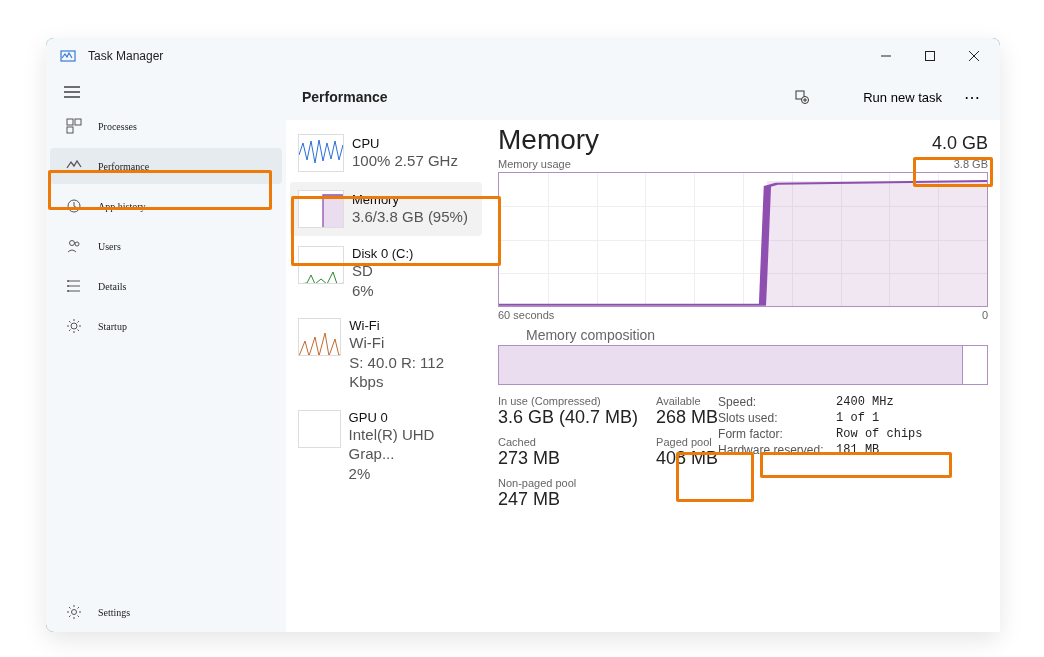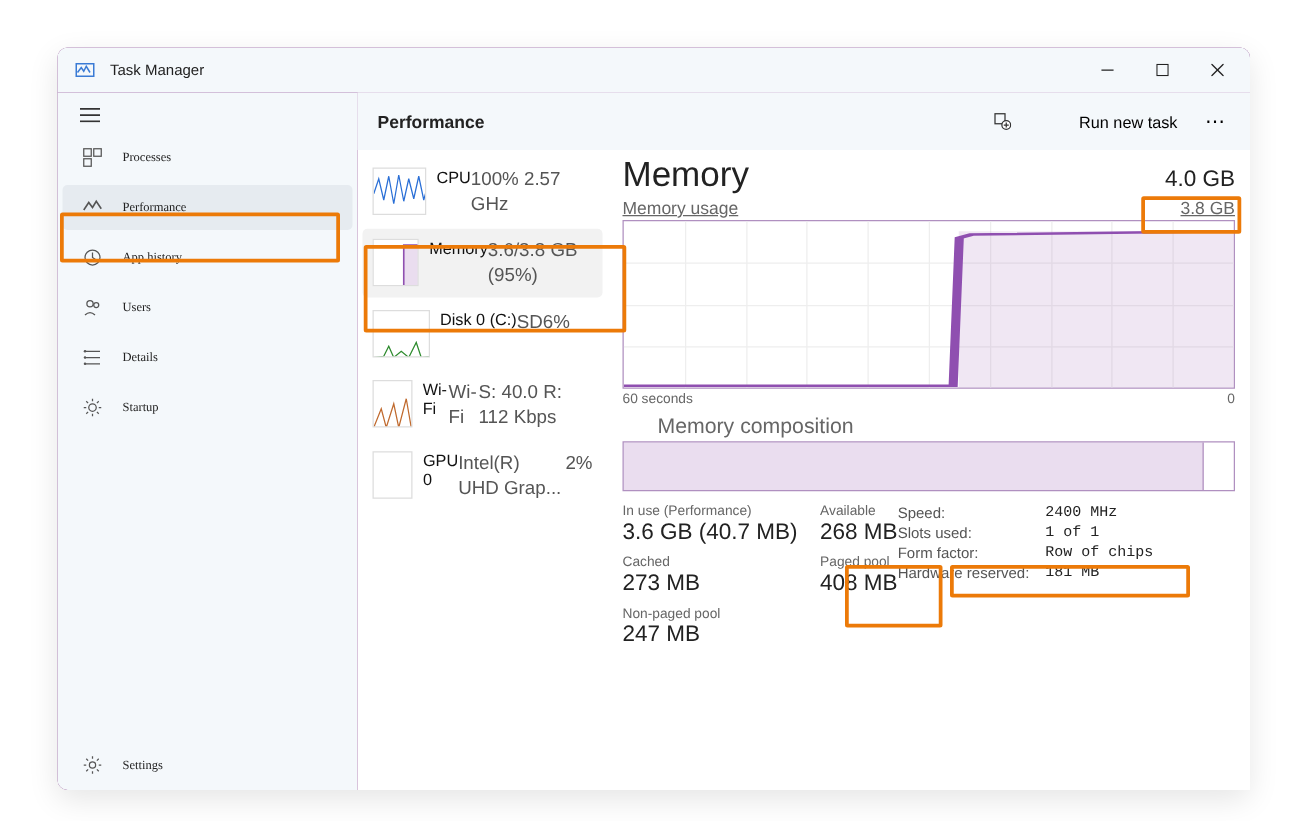--- a/index.html
+++ b/index.html
@@ -1,17 +1,17 @@
 <!DOCTYPE html>
 <html><head>
 <meta charset="utf-8">
 <style>
 * { margin: 0; padding: 0; box-sizing: border-box; }
 body { font-family: "Segoe UI", -apple-system, sans-serif; background: #fff; width: 1044px; height: 657px; overflow: hidden; }
-.window { position: absolute; left: 46px; top: 38px; width: 954px; height: 594px; background: #701a75; border-radius: 8px; box-shadow: 0 8px 24px rgba(0,0,0,0.1); display: flex; flex-direction: column; }
+.window { position: absolute; left: 46px; top: 38px; width: 954px; height: 594px; background: #0f766e; border-radius: 8px; box-shadow: 0 8px 24px rgba(0,0,0,0.1); display: flex; flex-direction: column; }
 .titlebar { height: 36px; display: flex; align-items: center; padding: 0 4px 0 14px; background: #f4f8fb; border-radius: 8px 8px 0 0; }
 .titlebar .app-icon { width: 16px; height: 16px; margin-right: 12px; display: flex; align-items: center; justify-content: center; }
 .titlebar .title { font-size: 12px; color: #222; }
 .titlebar .spacer { flex: 1; }
 .titlebar .winbtn { width: 44px; height: 30px; display: flex; align-items: center; justify-content: center; cursor: pointer; }
 .content { flex: 1; display: flex; min-height: 0; }
 .sidebar { width: 240px; background: #f4f8fb; display: flex; flex-direction: column; padding-top: 4px; border-radius: 0 0 0 8px; }
 .hamburger { padding: 8px 18px; }
 .sidebar-item { display: flex; align-items: center; padding: 10px 14px; font-size: 10px; color: #222; cursor: pointer; margin: 2px 4px; border-radius: 4px; font-family: Liberation Serif, serif; }
 .sidebar-item.selected { background: #e6ebf0; }
@@ -22,37 +22,37 @@
 .main-header .page-title { font-size: 14px; font-weight: 600; color: #222; }
 .main-header .spacer { flex: 1; }
 .main-header .runtask { display: flex; align-items: center; font-size: 13px; padding: 4px 8px; cursor: pointer; gap: 48px; }
 .main-header .runtask .icon { margin-right: 6px; }
 .main-header .more { padding: 4px 8px; font-size: 16px; cursor: pointer; margin-left: 6px; }
 .main-body { flex: 1; display: flex; min-height: 0; }
 .perf-list { width: 200px; padding: 6px 4px; overflow-y: auto; }
 .perf-item { display: flex; padding: 8px 8px; cursor: pointer; border-radius: 4px; margin-bottom: 2px; }
 .perf-item.selected { background: #f2f2f2; }
 .perf-item .thumb { width: 46px; height: 38px; border: 1px solid #ddd; background: #fff; position: relative; overflow: hidden; }
-.perf-item .info { margin-left: 8px; font-size: 12px; display: flex; flex-direction: row; justify-content: center; }
+.perf-item .info { margin-left: 8px; font-size: 12px; display: flex; flex-direction: column; justify-content: center; }
 .perf-item .name { font-size: 13px; color: #111; }
 .perf-item .sub { font-size: 15px; color: #555; line-height: 1.3; }
 .detail { flex: 1; padding: 4px 12px 12px 12px; display: flex; flex-direction: column; min-width: 0; }
 .detail-head { display: flex; align-items: baseline; }
 .detail-head .title { font-size: 28px; font-weight: 400; color: #222; }
 .detail-head .spacer { flex: 1; }
 .detail-head .total { font-size: 18px; color: #222; }
-.chart-label { font-size: 14px; color: #666; margin-top: 2px; display: flex; text-decoration: underline; }
+.chart-label { font-size: 11px; color: #666; margin-top: 2px; display: flex; }
 .chart-label .spacer { flex: 1; }
 .chart { height: 135px; border: 1px solid #b090c0; background: #fff; position: relative; margin-top: 2px; overflow: hidden; }
 .grid-v, .grid-h { position: absolute; background: #eee; }
 .chart .fill { position: absolute; background: rgba(170,120,190,0.18); }
 .chart .line { position: absolute; stroke: #8f4fb0; stroke-width: 1.5; fill: none; }
 .axis { display: flex; font-size: 11px; color: #666; margin-top: 2px; }
 .axis .spacer { flex: 1; }
-.comp-label { font-size: 17px; color: #666; margin-top: 6px; padding-left: 28px; }
+.comp-label { font-size: 14px; color: #666; margin-top: 6px; padding-left: 28px; }
 .comp { height: 40px; border: 1px solid #b090c0; margin-top: 2px; position: relative; }
 .comp .used { position: absolute; top: 0; bottom: 0; left: 0; background: rgba(170,120,190,0.25); border-right: 1px solid #b090c0; }
 .stats { display: flex; margin-top: 10px; }
 .stats-left { display: grid; grid-template-columns: auto auto; column-gap: 18px; row-gap: 8px; }
 .stat .label { font-size: 11px; color: #666; }
 .stat .value { font-size: 18px; color: #222; white-space: nowrap; }
 .stats-right { font-size: 12px; }
 .stats-right .row { display: flex; margin-bottom: 2px; }
 .stats-right .k { width: 118px; color: #555; }
 .stats-right .v { color: #222; font-family: Liberation Mono, monospace; }
@@ -281,21 +281,21 @@
             <span class="spacer"></span>
             <span>0</span>
           </div>
           <div class="comp-label">Memory composition</div>
           <div class="comp">
             <div class="used" style="width:95%"></div>
           </div>
           <div class="stats">
             <div class="stats-left">
               <div class="stat">
-                  <div class="label">In use (Performance)</div>
+                  <div class="label">In use (Compressed)</div>
                   <div class="value">3.6 GB (40.7 MB)</div>
                 </div>
               <div class="stat">
                   <div class="label">Available</div>
                   <div class="value">268 MB</div>
                 </div>
               <div class="stat">
                   <div class="label">Cached</div>
                   <div class="value">273 MB</div>
                 </div>

